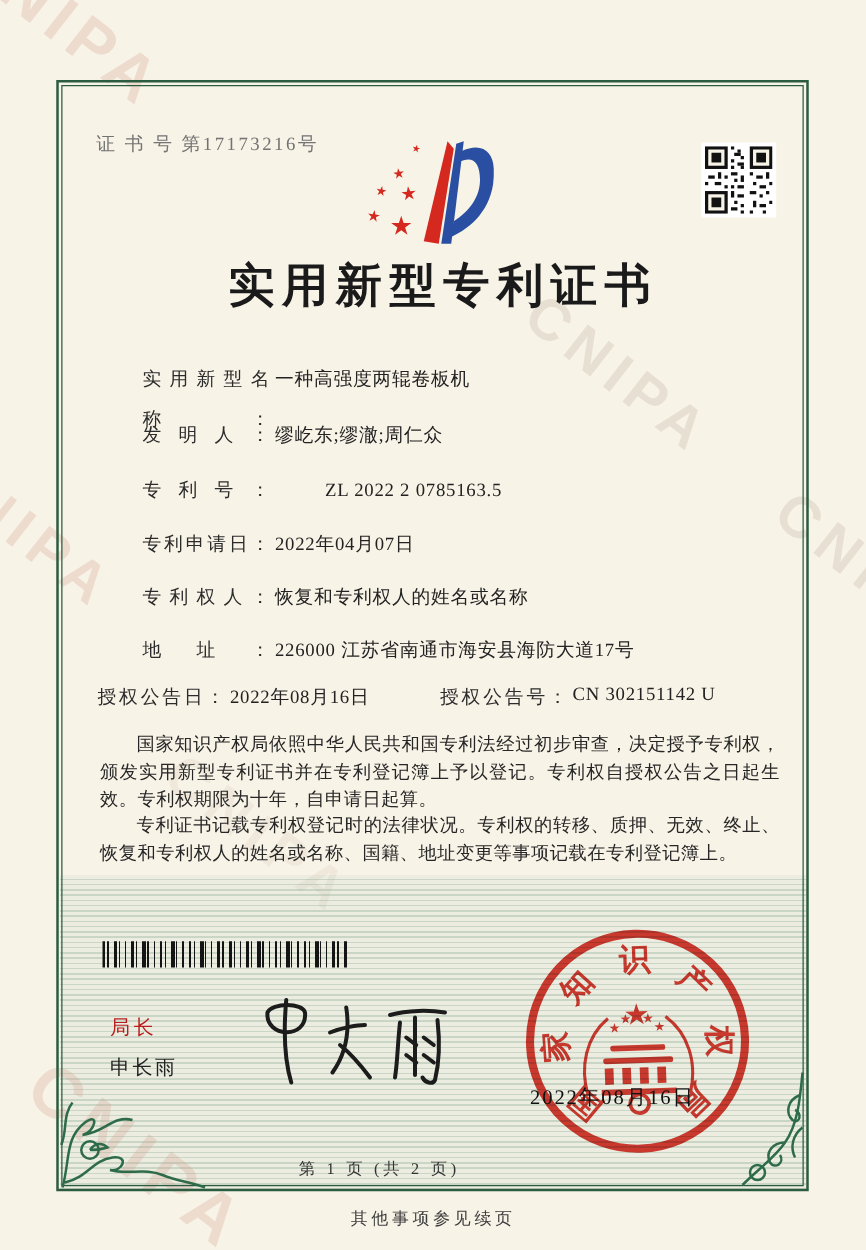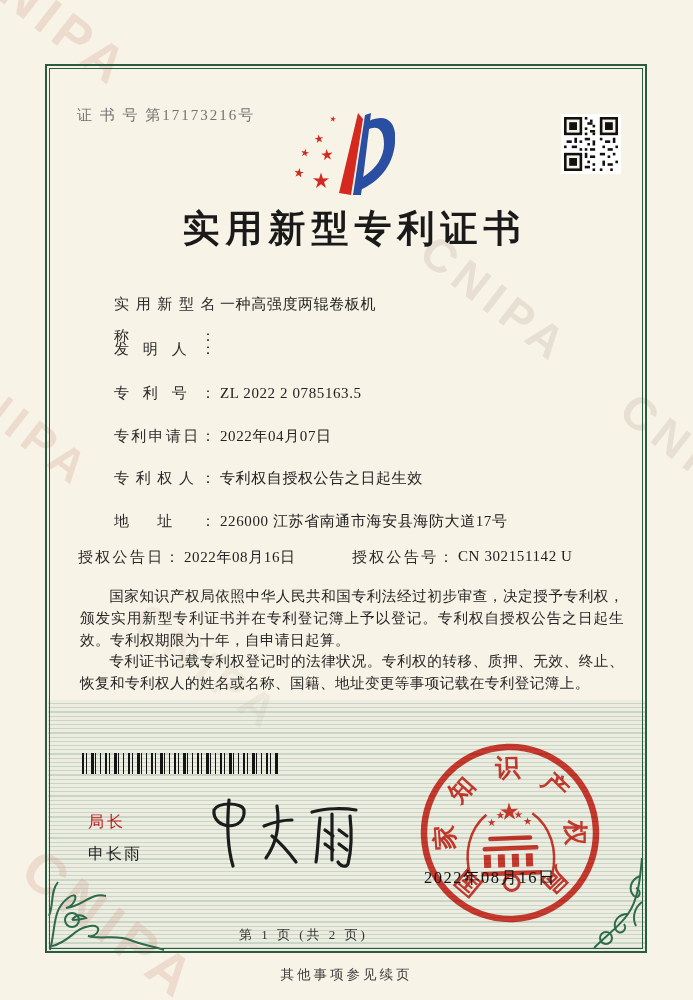--- a/index.html
+++ b/index.html
@@ -181,32 +181,33 @@
   </div>
 
   <div class="title">实用新型专利证书</div>
 
   <div class="field-row" style="top:288px;">
     <span class="f-label">实用新型名称：</span>
     <span class="f-value">一种高强度两辊卷板机</span>
   </div>
   <div class="field-row" style="top:333px;">
     <span class="f-label">发明人：</span>
-  </div>
-  <div class="field-row" style="top:377px;">
+    <span class="f-value">缪屹东;缪澈;周仁众</span>
+  </div>
+  <div class="field-row" style="top:377px;gap:40px;">
     <span class="f-label">专利号：</span>
     <span class="f-value">ZL 2022 2 0785163.5</span>
   </div>
   <div class="field-row" style="top:420px;">
     <span class="f-label">专利申请日：</span>
     <span class="f-value">2022年04月07日</span>
   </div>
   <div class="field-row" style="top:462px;">
     <span class="f-label">专利权人：</span>
-    <span class="f-value">专利权自授权公告之日起生效</span>
+    <span class="f-value">恢复和专利权人的姓名或名称</span>
   </div>
   <div class="field-row" style="top:505px;">
     <span class="f-label">地址：</span>
     <span class="f-value">226000 江苏省南通市海安县海防大道17号</span>
   </div>
 
   <div class="grant-row">
     <span class="f-label">授权公告日：</span>
     <span class="f-value v1">2022年08月16日</span>
     <span class="f-label">授权公告号：</span>

